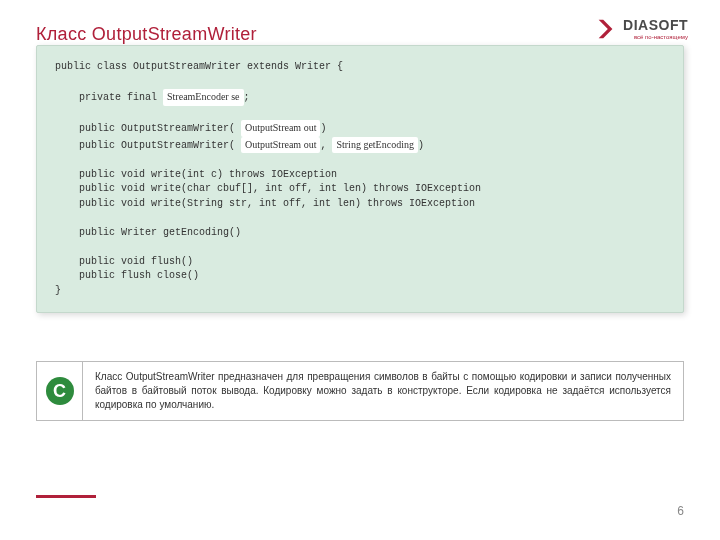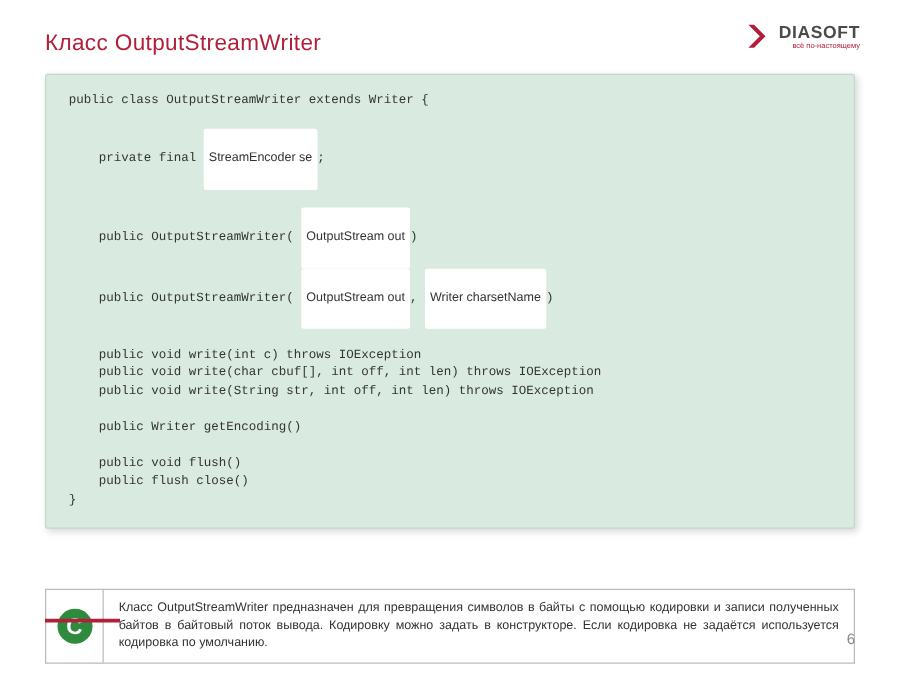--- a/index.html
+++ b/index.html
@@ -1,26 +1,26 @@
 <!DOCTYPE html>
 <html><head>
 <meta charset="utf-8">
 <style>
   * { box-sizing: border-box; margin: 0; padding: 0; }
   html, body { width: 720px; height: 540px; font-family: Arial, sans-serif; background: #fff; }
   .slide { position: relative; width: 720px; height: 540px; padding: 24px 36px 24px 36px; }
-  .title { color: #b0203a; font-size: 18px; font-weight: 400; letter-spacing: 0.3px; margin-bottom: 14px; }
+  .title { color: #b0203a; font-size: 18px; font-weight: 400; letter-spacing: 0.3px; }
   .logo { position: absolute; top: 18px; right: 32px; display: flex; align-items: flex-start; gap: 6px; }
   .logo-mark { width: 22px; height: 22px; }
   .logo-mark svg { width: 100%; height: 100%; }
   .logo-text { display: flex; flex-direction: column; line-height: 1; }
   .logo-name { color: #4a4a4a; font-weight: 700; font-size: 14px; letter-spacing: 0.5px; }
   .logo-tag { color: #b0203a; font-size: 6px; text-align: right; margin-top: 2px; }
   .code-block { background: #d9ebe0; border: 1px solid #c4d8cc; border-radius: 2px; padding: 14px 18px; font-family: "Courier New", monospace; font-size: 10px; color: #333; line-height: 1.45; box-shadow: 2px 2px 6px rgba(0,0,0,0.15); white-space: pre; position: relative; }
-  .hl { background: #fff; padding: 17px 4px; border-radius: 2px; display: inline-block; font-family: Liberation Sans, sans-serif; }
+  .hl { background: #fff; padding: 1px 4px; border-radius: 2px; display: inline-block; font-family: Liberation Serif, serif; }
   .note-box { display: flex; align-items: center; border: 1px solid #bbb; margin-top: 48px; }
   .note-badge { width: 46px; display: flex; align-items: center; justify-content: center; border-right: 1px solid #bbb; align-self: stretch; }
   .badge-circle { width: 28px; height: 28px; border-radius: 50%; background: #2e8b3d; color: #fff; display: flex; align-items: center; justify-content: center; font-weight: 700; font-size: 18px; }
   .note-text { flex: 1; padding: 8px 12px; font-size: 10px; color: #333; line-height: 1.4; text-align: justify; }
   .footer-line { position: absolute; bottom: 42px; left: 36px; width: 60px; height: 3px; background: #b0203a; }
   .page-num { position: absolute; bottom: 22px; right: 36px; font-size: 12px; color: #888; }
 </style>
 </head>
 <body>
 
@@ -38,21 +38,21 @@
       <span class="logo-name">DIASOFT</span>
       <span class="logo-tag">всё по-настоящему</span>
     </div>
   </div>
 
   <div class="code-block"><span>public class OutputStreamWriter extends Writer {</span>
 
 <span>    private final </span><span class="hl">StreamEncoder se</span><span>;</span>
 
 <span>    public OutputStreamWriter( </span><span class="hl">OutputStream out</span><span>)</span>
-<span>    public OutputStreamWriter( </span><span class="hl">OutputStream out</span><span>, </span><span class="hl">Writer charsetName</span><span>)</span>
+<span>    public OutputStreamWriter( </span><span class="hl">OutputStream out</span><span>, </span><span class="hl">String getEncoding</span><span>)</span>
 
 <span>    public void write(int c) throws IOException</span>
 <span>    public void write(char cbuf[], int off, int len) throws IOException</span>
 <span>    public void write(String str, int off, int len) throws IOException</span>
 
 <span>    public Writer getEncoding()</span>
 
 <span>    public void flush()</span>
 <span>    public flush close()</span>
 <span>}</span></div>

